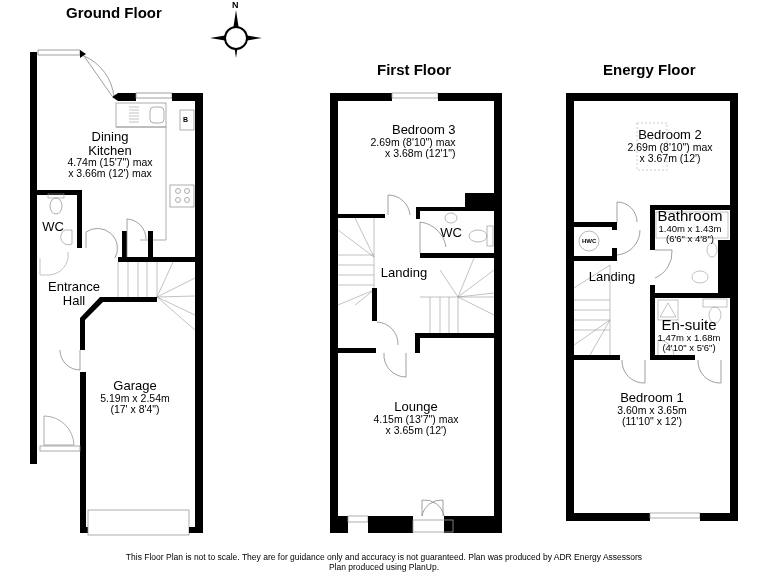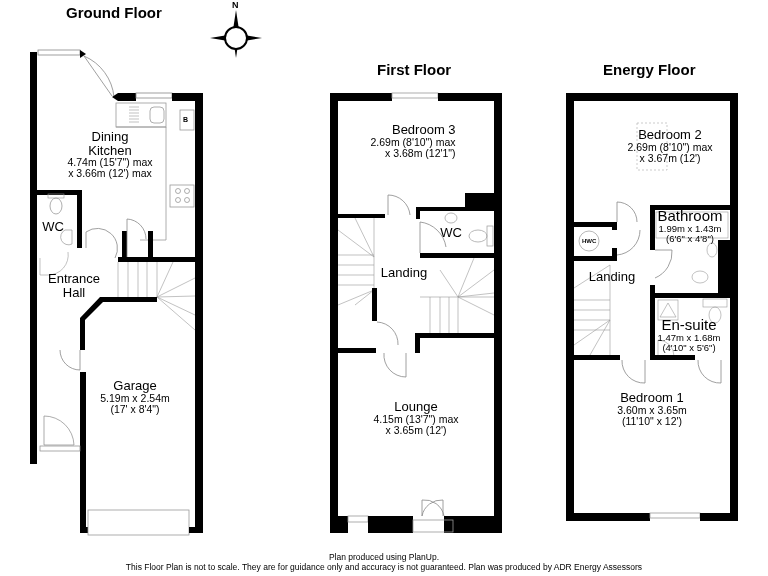--- a/index.html
+++ b/index.html
@@ -234,21 +234,21 @@
   <span class="name">Kitchen</span>
   <span class="dim">4.74m (15'7") max</span>
   <span class="dim">x 3.66m (12') max</span>
 </div>
 <div class="tiny-label" style="left:183px; top:116px; font-size:7px;">B</div>
 
 <div class="room" style="left:53px; top:220px;">
   <span class="name">WC</span>
 </div>
 
-<div class="room" style="left:74px; top:272px;">
+<div class="room" style="left:74px; top:280px;">
   <span class="name">Entrance</span>
   <span class="name">Hall</span>
 </div>
 
 <div class="room" style="left:135px; top:379px;">
   <span class="name">Garage</span>
   <span class="dim">5.19m x 2.54m</span>
   <span class="dim">(17' x 8'4")</span>
 </div>
 
@@ -277,21 +277,21 @@
 <div class="floor-title" style="left:603px; top:61px;">Energy Floor</div>
 
 <div class="room" style="left:670px; top:128px;">
   <span class="name">Bedroom 2</span>
   <span class="dim">2.69m (8'10") max</span>
   <span class="dim">x 3.67m (12')</span>
 </div>
 
 <div class="room small" style="left:690px; top:208px;">
   <span class="name">Bathroom</span>
-  <span class="dim">1.99m x 1.43m</span>
+  <span class="dim">1.40m x 1.43m</span>
   <span class="dim">(6'6" x 4'8")</span>
 </div>
 
 <div class="tiny-label" style="left:582px; top:238px;">HWC</div>
 
 <div class="room" style="left:612px; top:270px;">
   <span class="name">Landing</span>
 </div>
 
 <div class="room small" style="left:689px; top:317px;">
@@ -300,15 +300,15 @@
   <span class="dim">(4'10" x 5'6")</span>
 </div>
 
 <div class="room" style="left:652px; top:391px;">
   <span class="name">Bedroom 1</span>
   <span class="dim">3.60m x 3.65m</span>
   <span class="dim">(11'10" x 12')</span>
 </div>
 
 <div class="footer">
+  <div>This Floor Plan is not to scale. They are for guidance only and accuracy is not guaranteed. Plan was produced by ADR Energy Assessors</div>
   <div>Plan produced using PlanUp.</div>
-  <div>This Floor Plan is not to scale. They are for guidance only and accuracy is not guaranteed. Plan was produced by ADR Energy Assessors</div>
 </div>
 
 </body></html>

